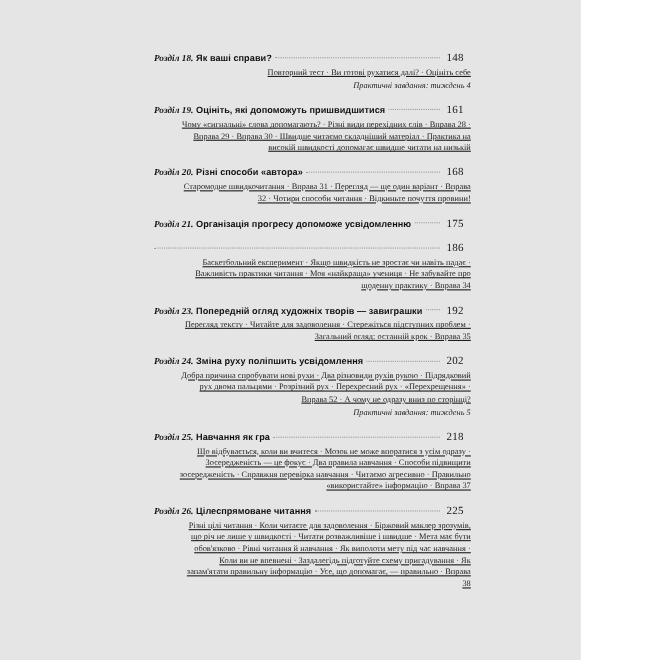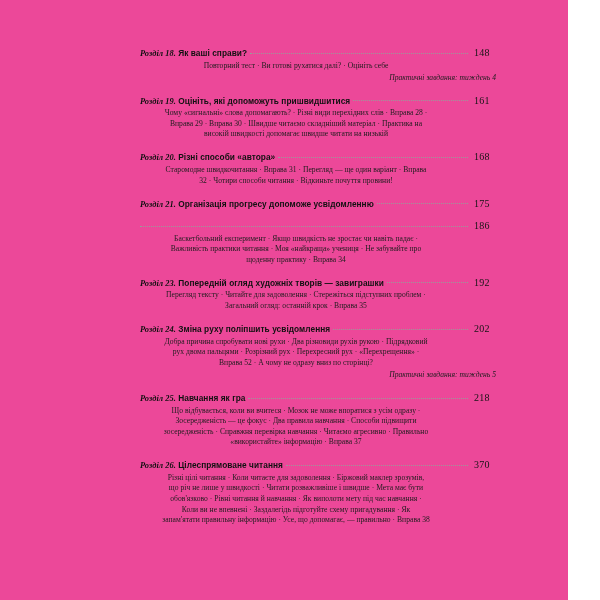--- a/index.html
+++ b/index.html
@@ -11,25 +11,25 @@
   body {
     width: 600px;
     height: 600px;
     font-family: "Liberation Serif", "DejaVu Serif", serif;
     color: #1a1a1a;
     overflow: hidden;
   }
 
   .page {
     position: relative;
-    width: 568px;
+    width: 528px;
     height: 600px;
-    background: #ec4899;
+    background: #e5e5e5;
     box-sizing: border-box;
-    padding: 47px 72px 20px 140px;
+    padding: 47px 100px 20px 140px;
   }
 
   .toc {
     display: block;
   }
 
   
   .entry {
     margin-bottom: 11.5px;
   }
@@ -86,22 +86,23 @@
   }
 
   
   .entry-desc {
     margin: 2.5px 0 0 22px;
     font-family: "Liberation Serif", "DejaVu Serif", serif;
     font-size: 7.6px;
     line-height: 10.6px;
     color: #1d1d1d;
     max-width: 268px;
-    text-align: center;
+    text-align: right;
     letter-spacing: 0.02px;
+    text-decoration: underline;
   }
 
   .entry-practice {
     margin: 1.5px 0 0 22px;
     font-family: "Liberation Serif", "DejaVu Serif", serif;
     font-style: italic;
     font-size: 7.6px;
     line-height: 10.6px;
     color: #1d1d1d;
     text-align: right;
@@ -173,18 +174,18 @@
           <div class="entry-title"><span class="num">Розділ 25.</span> <span>Навчання як гра</span></div>
           <div class="dots"></div>
           <div class="entry-page">218</div>
         </div>
         <div class="entry-desc">Що відбувається, коли ви вчитеся · Мозок не може впоратися з усім одразу · Зосередженість — це фокус · Два правила навчання · Способи підвищити зосередженість · Справжня перевірка навчання · Читаємо агресивно · Правильно «використайте» інформацію · Вправа 37</div>
       </div>
       <div class="entry">
         <div class="entry-head">
           <div class="entry-title"><span class="num">Розділ 26.</span> <span>Цілеспрямоване читання</span></div>
           <div class="dots"></div>
-          <div class="entry-page">370</div>
+          <div class="entry-page">225</div>
         </div>
         <div class="entry-desc">Різні цілі читання · Коли читаєте для задоволення · Біржовий маклер зрозумів, що річ не лише у швидкості · Читати розважливіше і швидше · Мета має бути обов'язково · Рівні читання й навчання · Як виполоти мету під час навчання · Коли ви не впевнені · Заздалегідь підготуйте схему пригадування · Як запам'ятати правильну інформацію · Усе, що допомагає, — правильно · Вправа 38</div>
       </div>
     </div>
 </div>
 
 </body></html>

